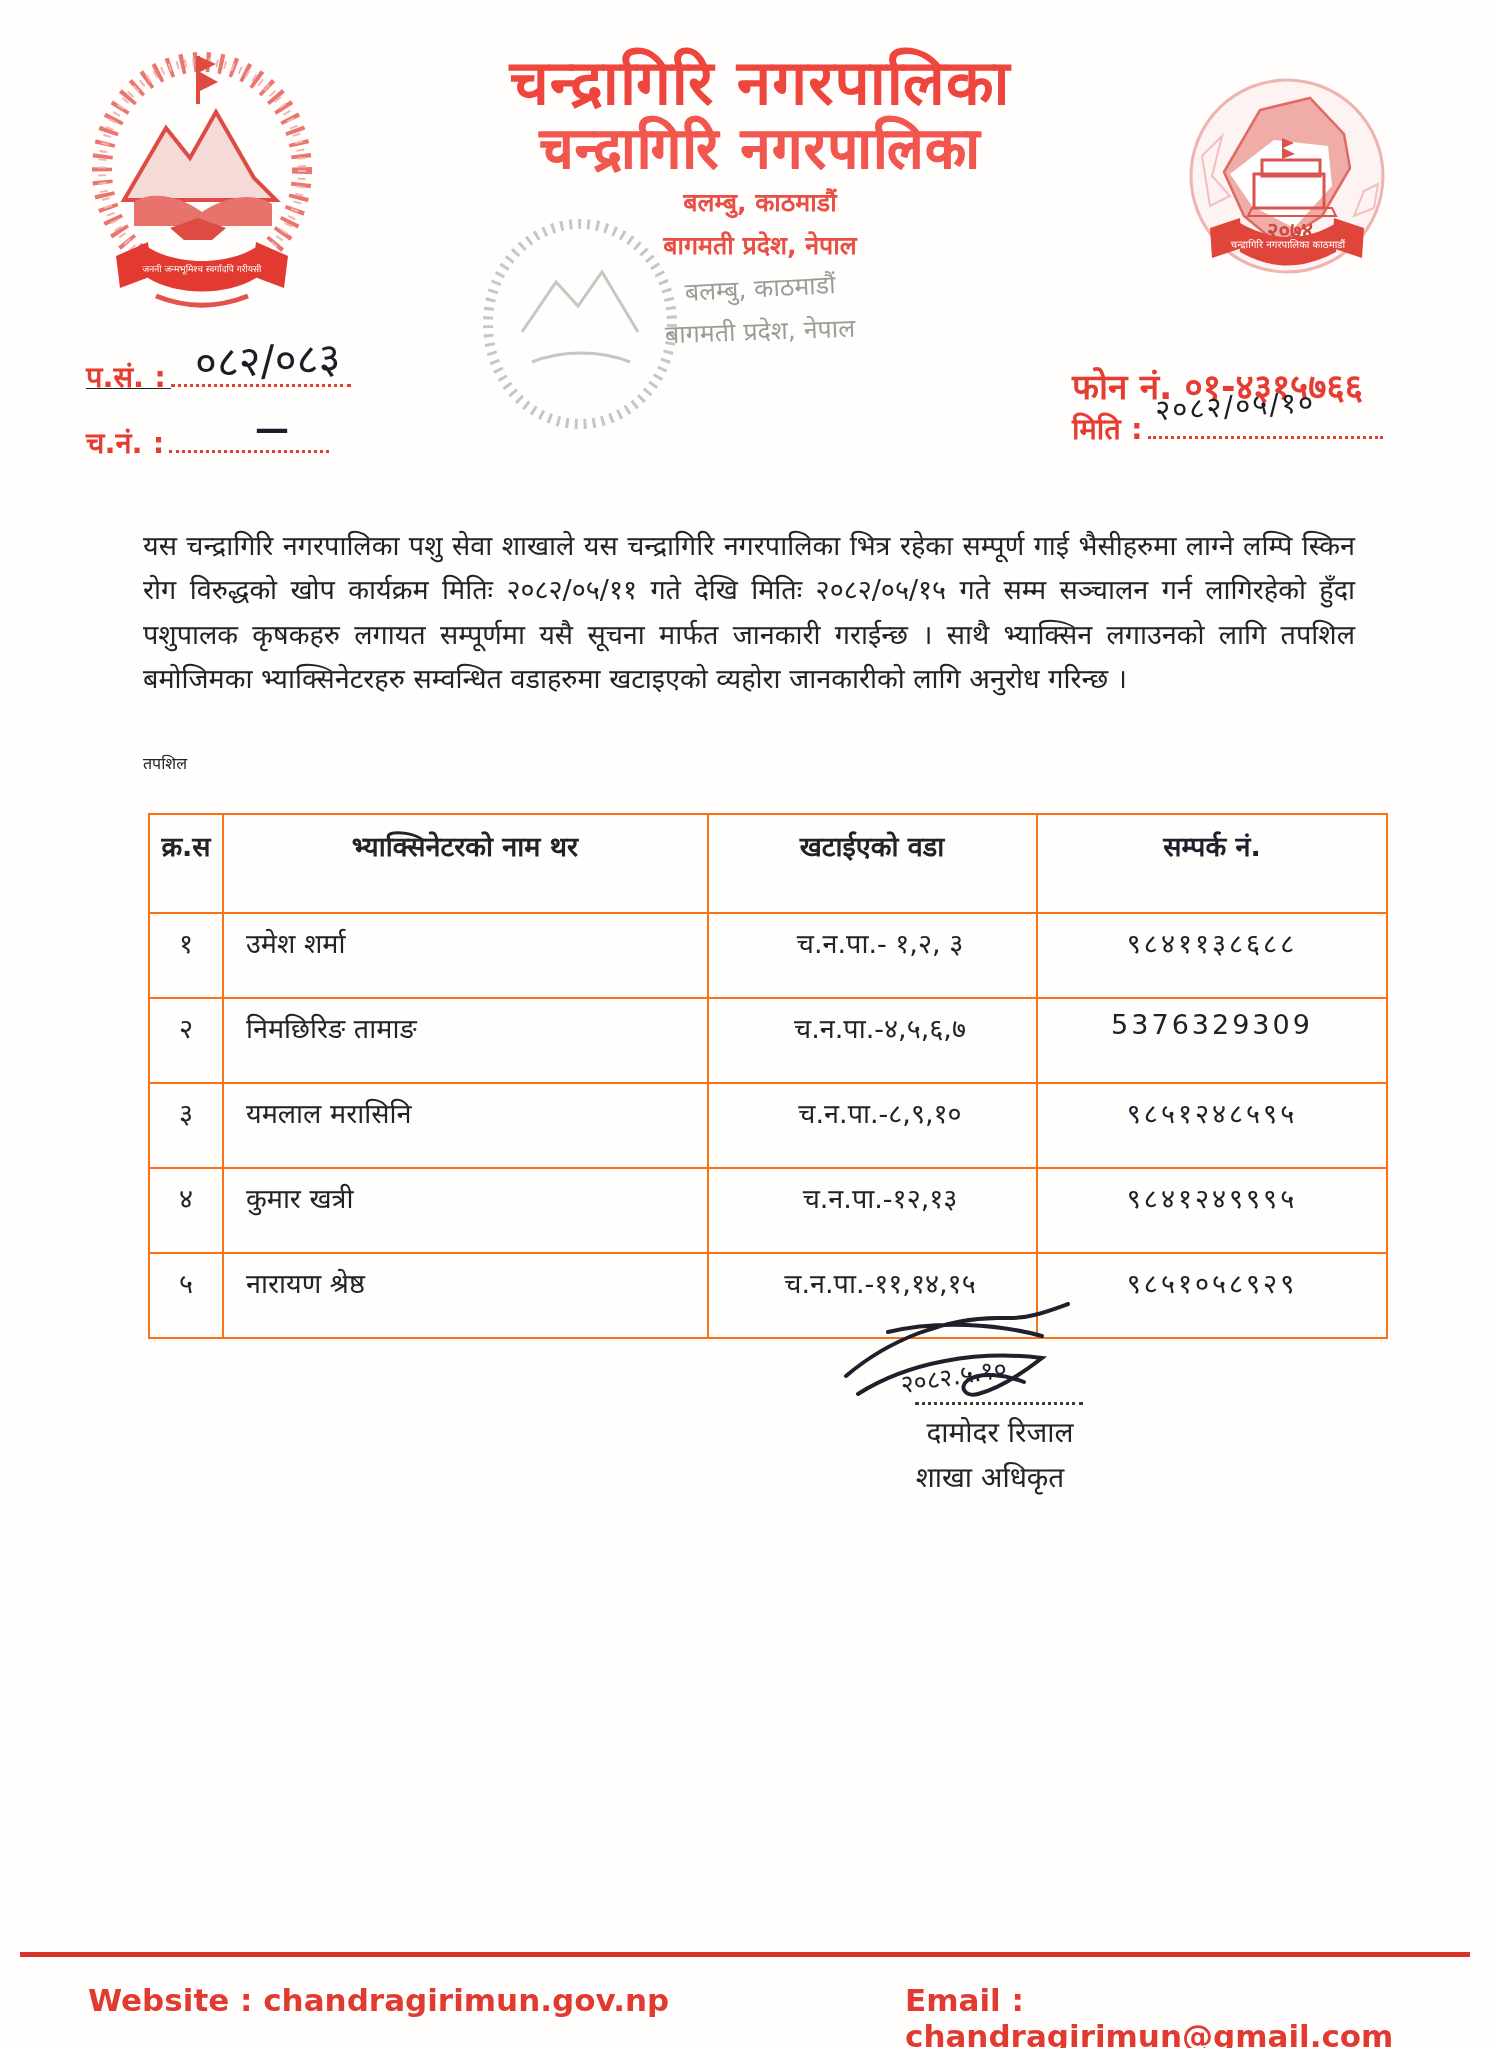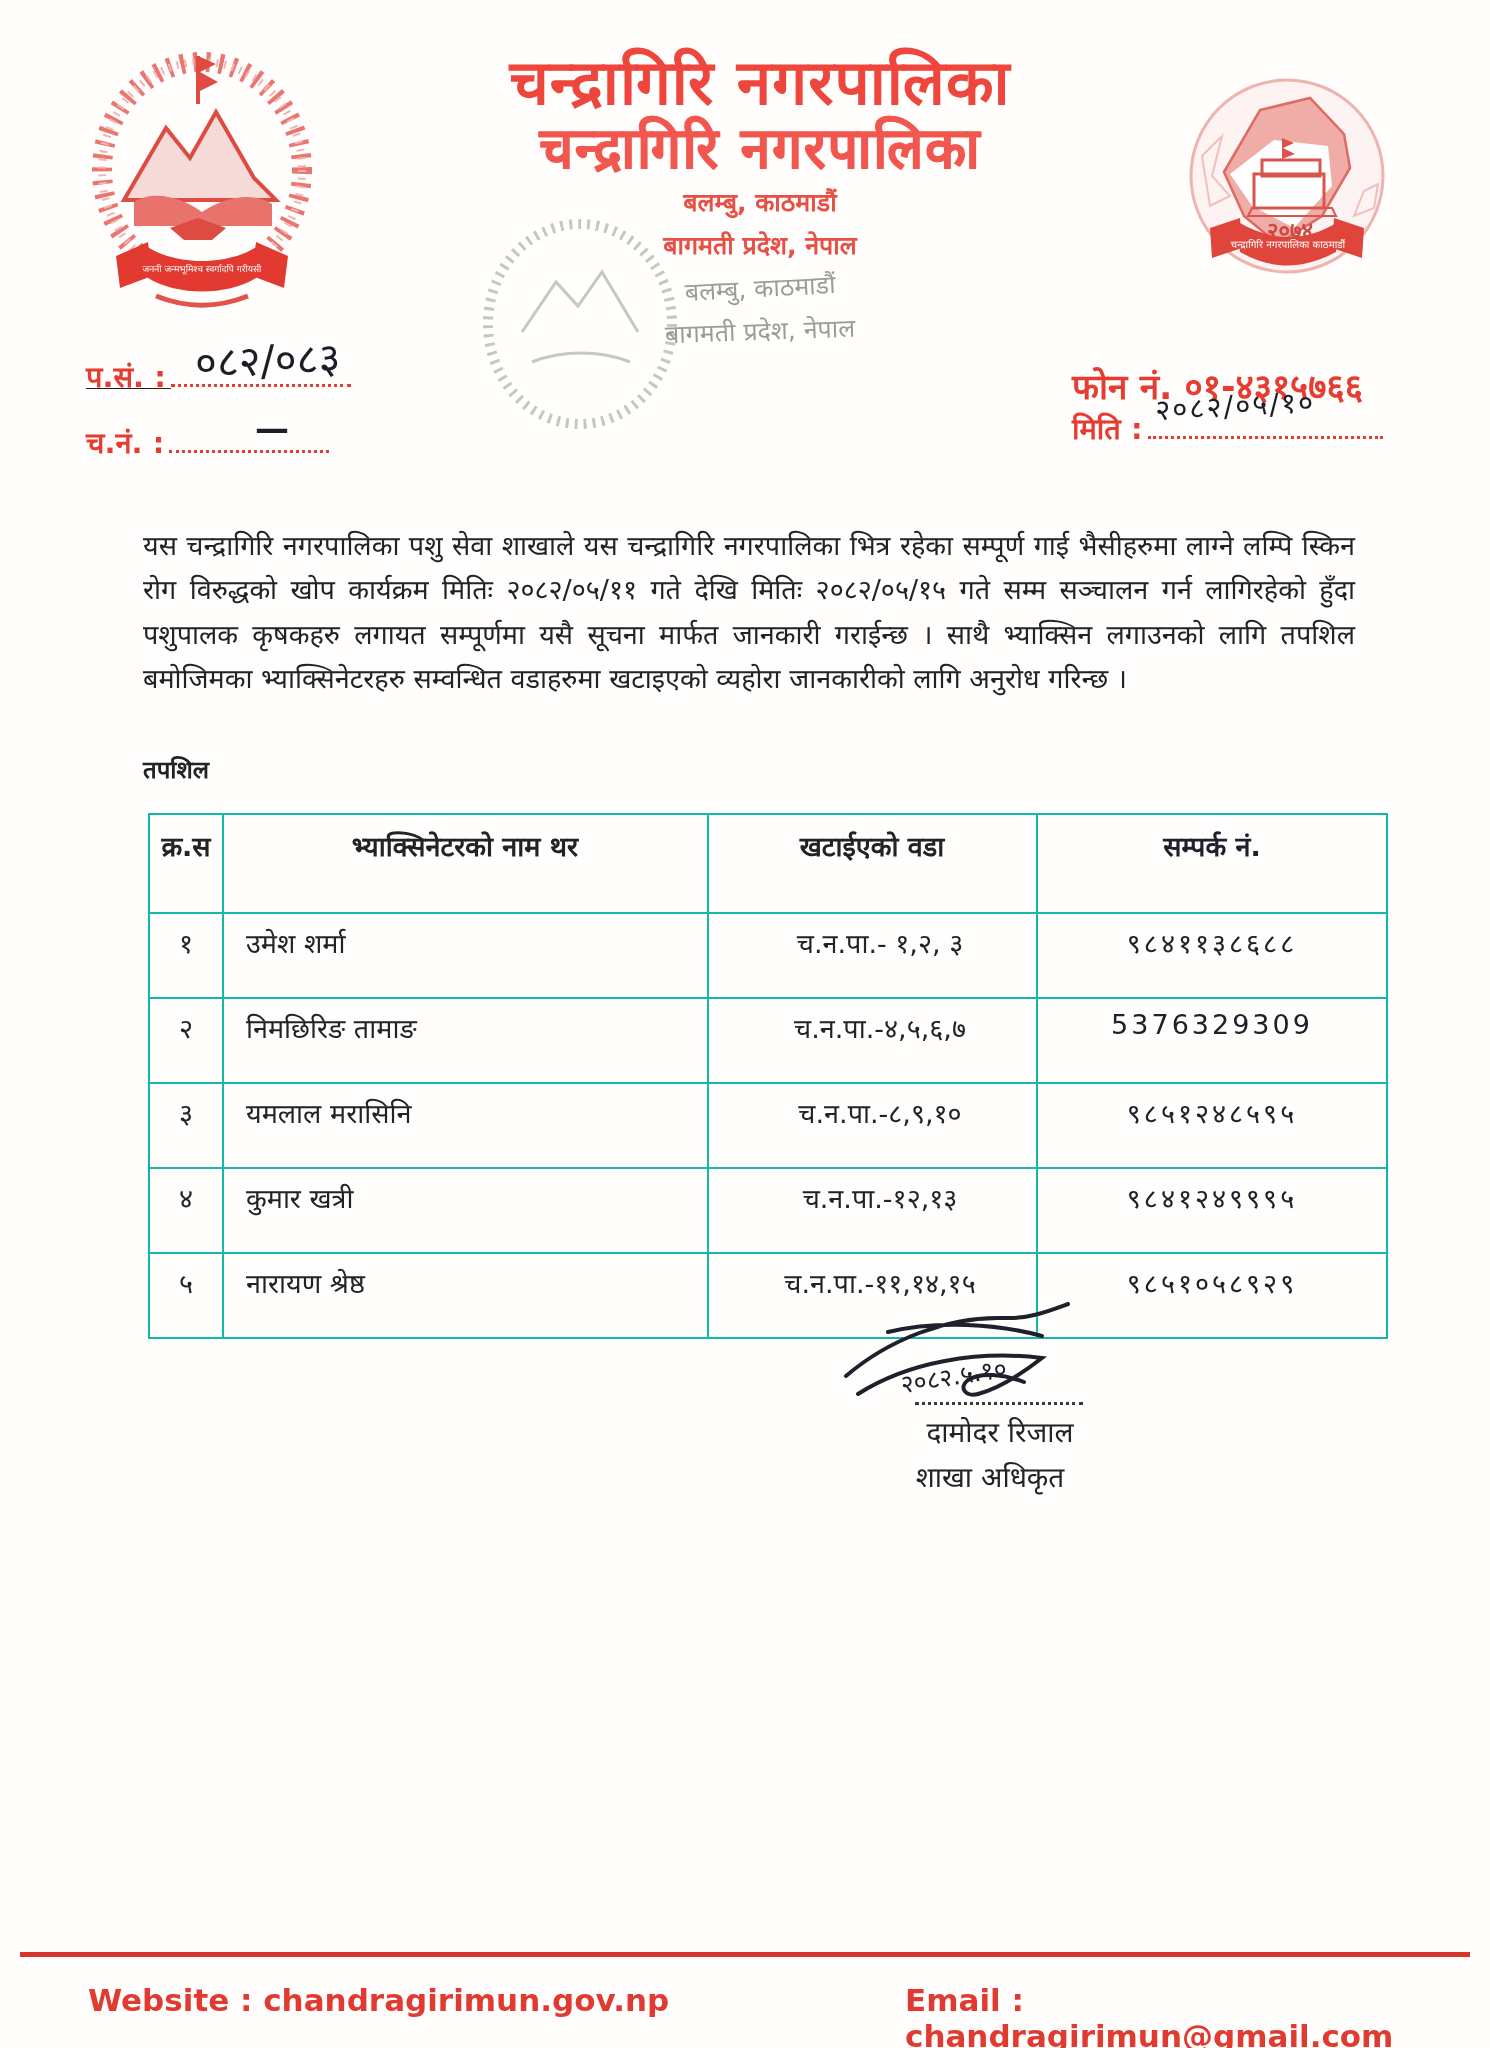--- a/index.html
+++ b/index.html
@@ -27,26 +27,26 @@
   .dots{display:inline-block;border-bottom:3px dotted #e63d33;height:20px;vertical-align:baseline;}
   .hand{color:#1d1d28;font-weight:400;}
 
   
   .notices{left:358px;top:460px;width:500px;display:flex;justify-content:space-between;
            font-size:28px;font-weight:700;color:#1d1d1d;}
 
   
   .para{left:143px;top:524px;width:1212px;font-size:27px;line-height:1.64;
         text-align:justify;color:#232323;}
-  .tapasil{left:143px;top:752px;font-size:24px;font-weight:700;color:#232323;}
+  .tapasil{left:143px;top:752px;font-size:16px;font-weight:400;color:#232323;}
 
   
   table.vtable{left:148px;top:813px;width:1224px;border-collapse:collapse;
         font-size:27px;color:#232323;table-layout:fixed;}
-  .vtable th,.vtable td{border:2px solid #14b8a6;vertical-align:top;}
+  .vtable th,.vtable td{border:2px solid #f97316;vertical-align:top;}
   .vtable th{height:84px;padding-top:12px;font-weight:600;text-align:center;}
   .vtable td{height:72px;padding-top:10px;}
   .c-sn{width:70px;text-align:center;}
   .c-name{width:482px;padding-left:22px;text-align:left;}
   .c-ward{width:326px;padding-left:16px;text-align:center;}
   .c-contact{width:346px;text-align:center;letter-spacing:3px;color:#20202c;}
 
   
   .sig-dotted{left:915px;top:1398px;width:168px;border-bottom:3px dotted #3a3a3a;height:4px;}
   .sig-name{left:870px;top:1412px;width:260px;text-align:center;font-size:28px;color:#232323;}

